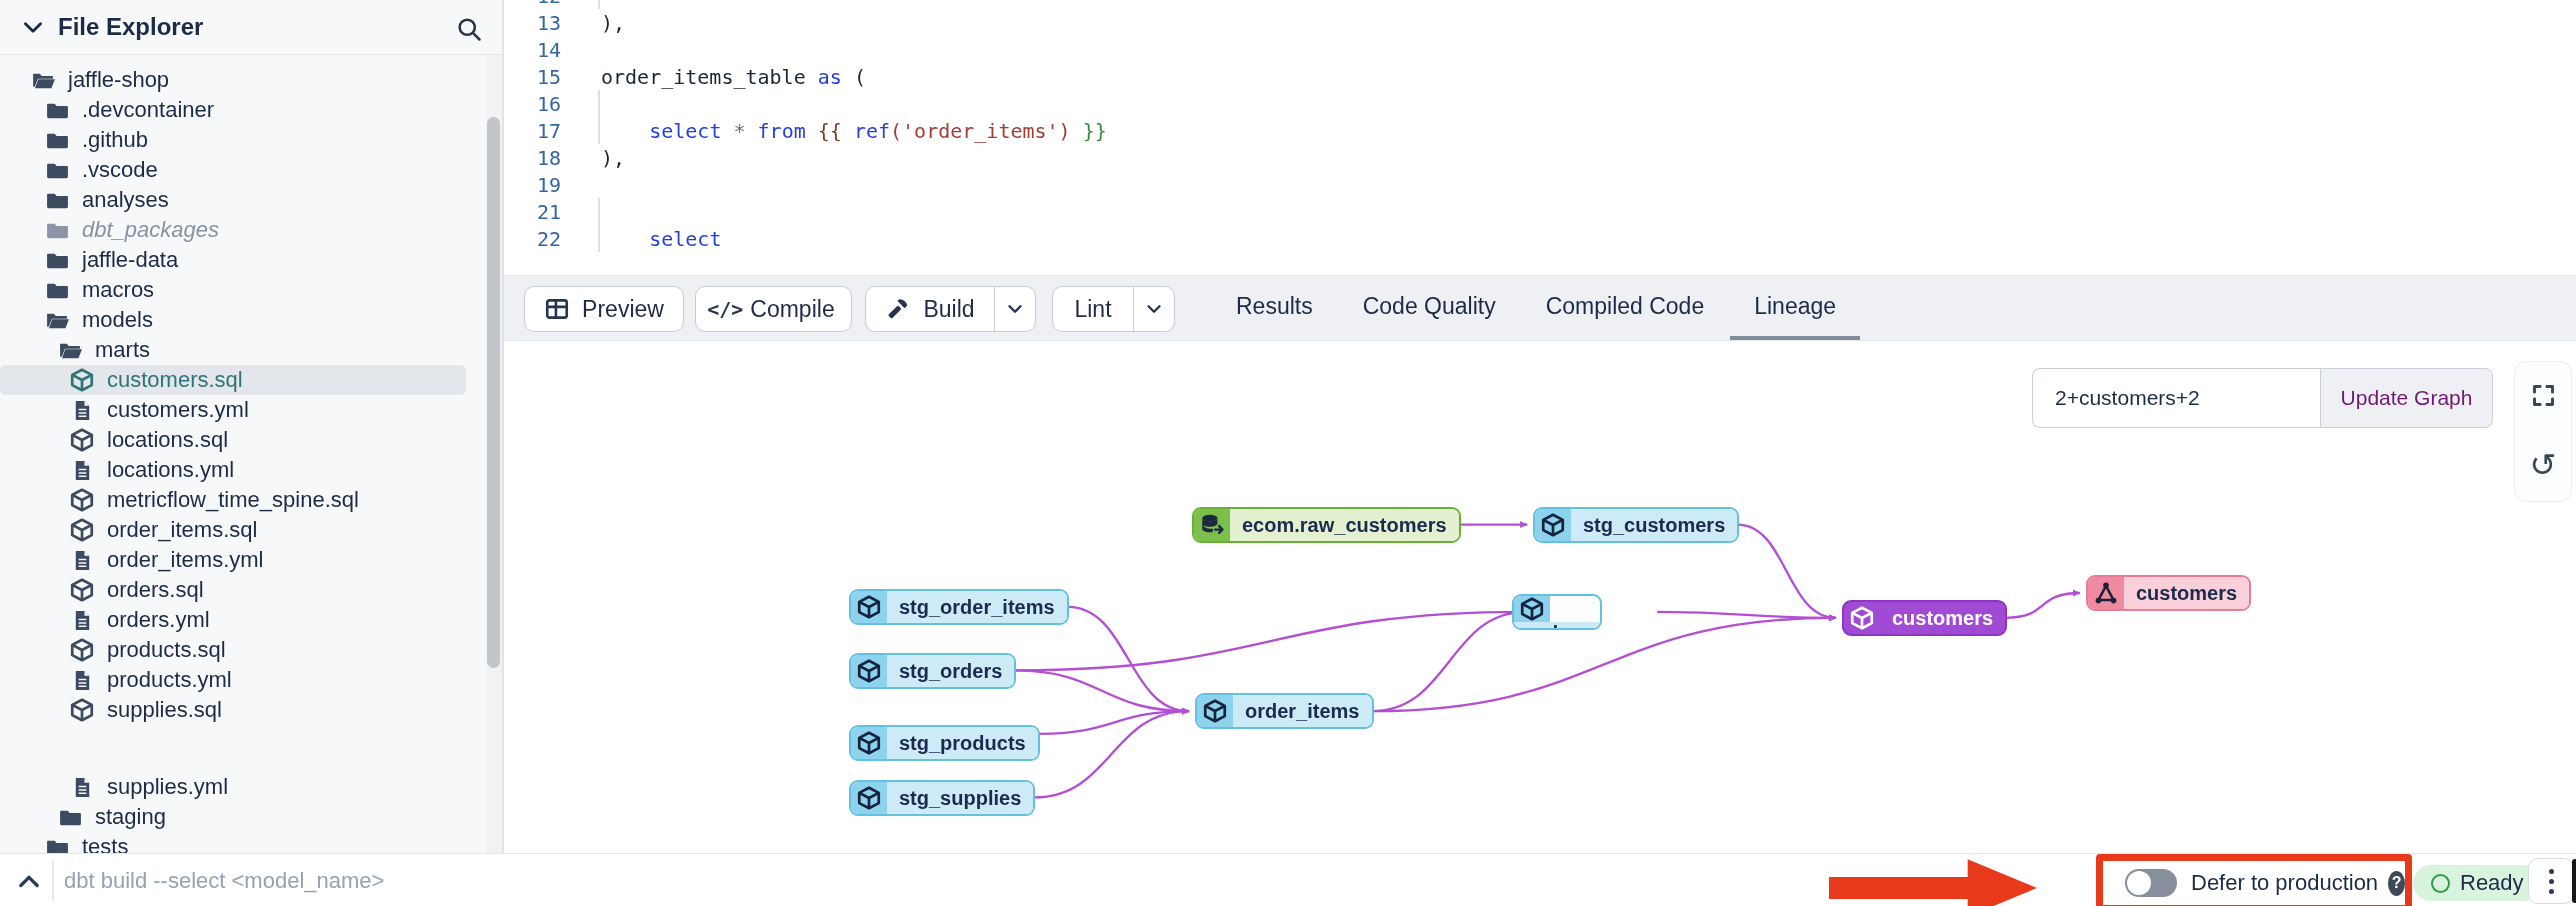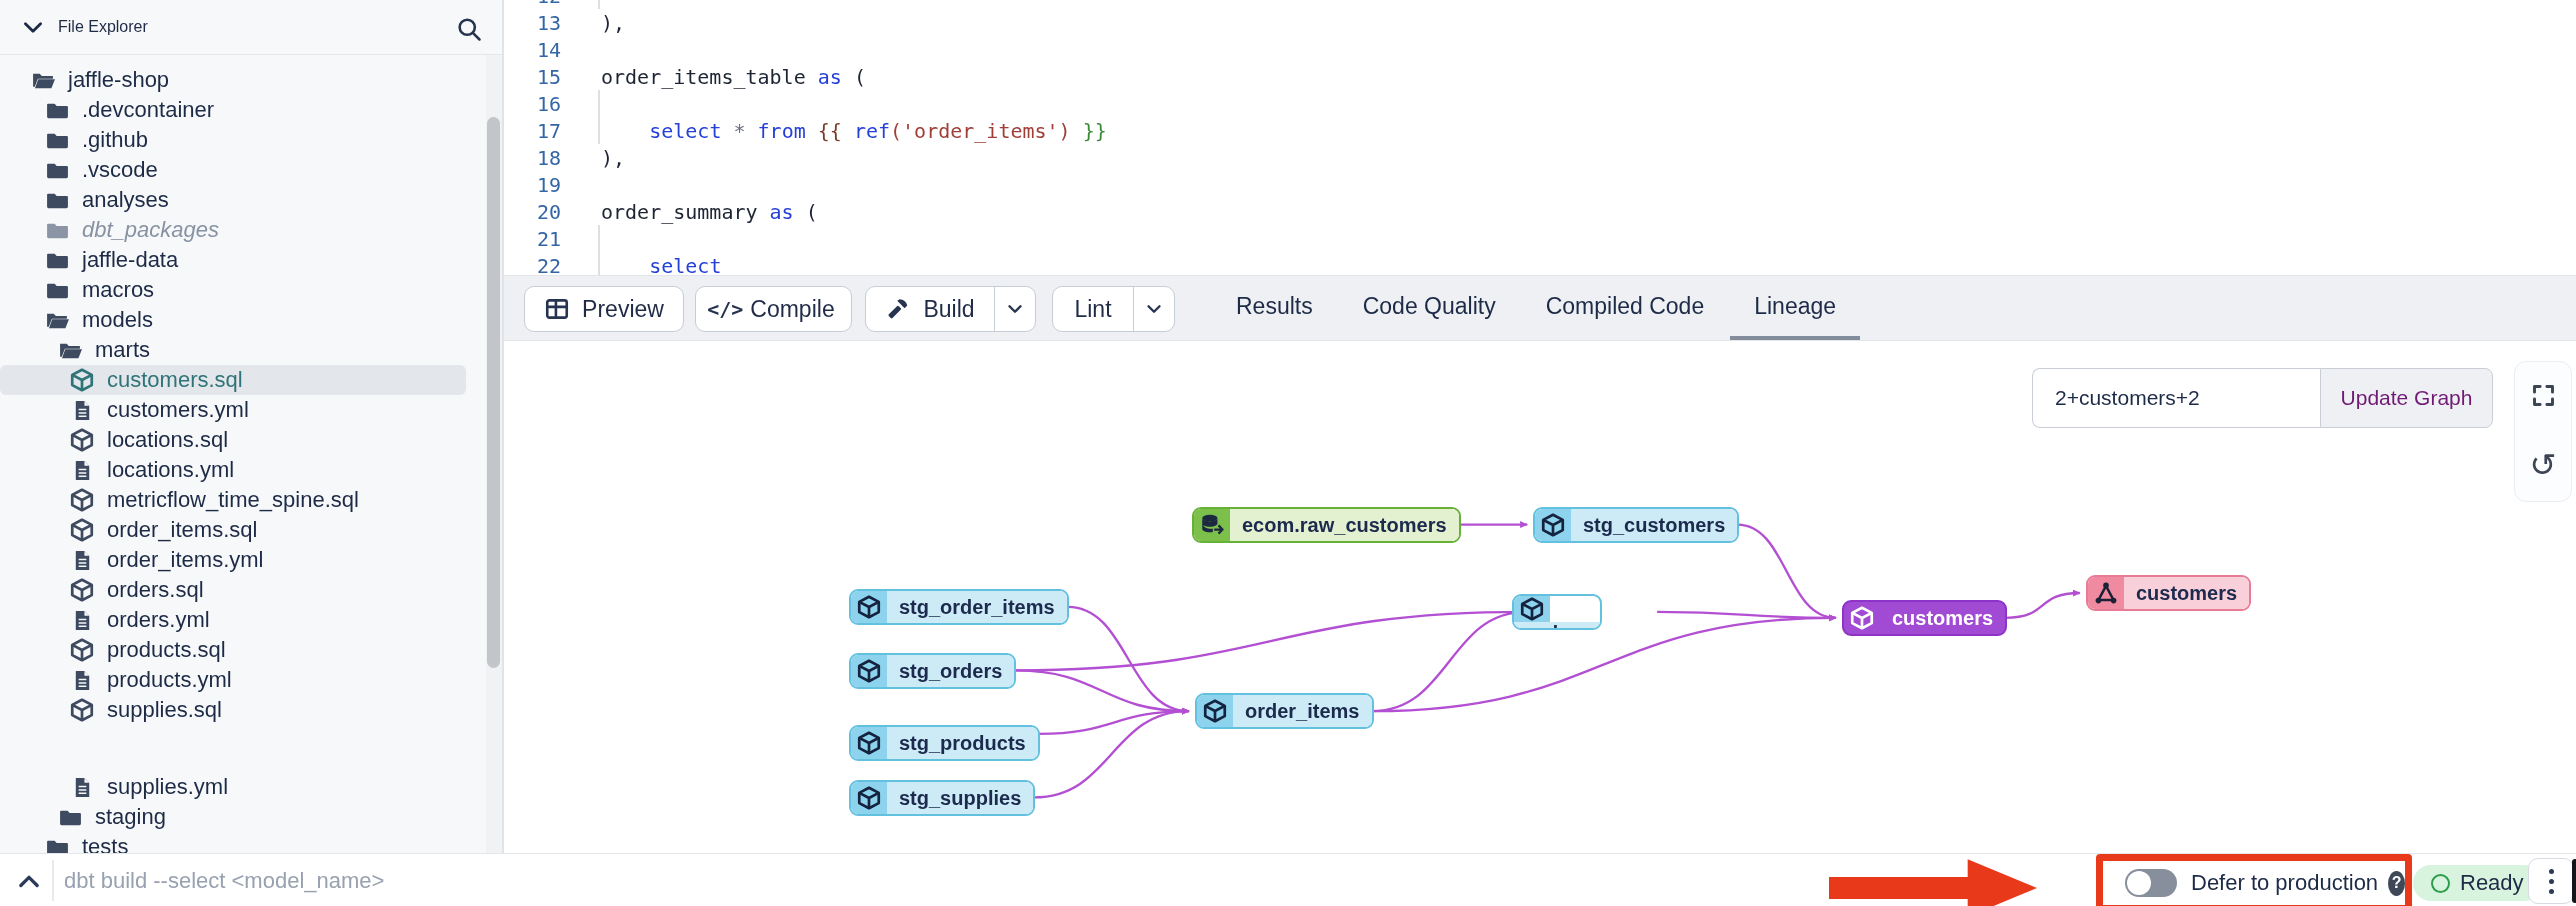--- a/index.html
+++ b/index.html
@@ -4,21 +4,21 @@
 <style>
   * { margin:0; padding:0; box-sizing:border-box; }
   html,body { width:2576px; height:907px; overflow:hidden; background:#fff;
               font-family:"Liberation Sans", sans-serif; color:#1d2b47; }
 
   
   .explorer { position:absolute; left:0; top:0; width:504px; height:853px;
               background:#f7f8f9; border-right:2px solid #e0e3e7; }
   .exp-header { position:relative; height:55px; display:flex; align-items:center;
                 padding:0 20px; border-bottom:1px solid #e4e7ea; }
-  .exp-title { font-size:16px; font-weight:400; margin-left:12px;text-align:center; }
+  .exp-title { font-size:24px; font-weight:700; margin-left:12px;text-align:center; }
   .icon-btn { display:flex; align-items:center; justify-content:center; cursor:pointer; }
   .exp-search { position:absolute; right:18px; top:14px; width:30px; height:30px; }
   .tree { position:absolute; top:55px; left:0; right:16px; bottom:0; overflow:hidden; padding-top:10px; }
   .trow { height:30px; display:flex; align-items:center; font-size:22px; color:#1d2b47; }
   .trow .ticon { width:26px; height:26px; margin-right:12px; flex:none; color:#3d4a5f;
                  display:flex; align-items:center; justify-content:center; }
   .trow.sel { background:#e3e6ea; border-radius:6px; margin-right:20px; }
   .trow.sel, .trow.sel .ticon { color:#2f7478; }
   .trow.muted { color:#8792a2; font-style:italic; }
   .trow.muted .ticon { color:#8b95a6; }
@@ -379,21 +379,20 @@
 <div class="editor">
   <div id="code-lines">
       <div class="cline"><span class="lnum">12</span><span class="cguide"></span><span class="ctext"></span></div>
       <div class="cline"><span class="lnum">13</span><span class="ctext"><span class="tk-pl">),</span></span></div>
       <div class="cline"><span class="lnum">14</span><span class="ctext"></span></div>
       <div class="cline"><span class="lnum">15</span><span class="ctext"><span class="tk-pl">order_items_table </span><span class="tk-kw">as</span><span class="tk-pl"> (</span></span></div>
       <div class="cline"><span class="lnum">16</span><span class="cguide"></span><span class="ctext"></span></div>
       <div class="cline"><span class="lnum">17</span><span class="cguide"></span><span class="ctext"><span class="tk-pl">    </span><span class="tk-kw">select</span><span class="tk-op"> * </span><span class="tk-kw">from</span><span class="tk-pl"> </span><span class="tk-jo">{{</span><span class="tk-pl"> </span><span class="tk-kw">ref</span><span class="tk-str">('order_items')</span><span class="tk-pl"> </span><span class="tk-jc">}}</span></span></div>
       <div class="cline"><span class="lnum">18</span><span class="ctext"><span class="tk-pl">),</span></span></div>
       <div class="cline"><span class="lnum">19</span><span class="ctext"></span></div>
-      <div class="cline"><span class="lnum">20</span><span class="ctext"><span class="tk-pl">order_summary </span><span class="tk-kw">as</span><span class="tk-pl"> (</span></span></div>
       <div class="cline"><span class="lnum">21</span><span class="cguide"></span><span class="ctext"></span></div>
       <div class="cline"><span class="lnum">22</span><span class="cguide"></span><span class="ctext"><span class="tk-pl">    </span><span class="tk-kw">select</span></span></div>
     </div>
 </div>
 
 <div class="toolbar">
   <div id="toolbar-buttons">
       <div class="tbtn" style="left: 20px; width: 160px;">
         <div class="tbtn-main">
           <span class="tbtn-ic">

